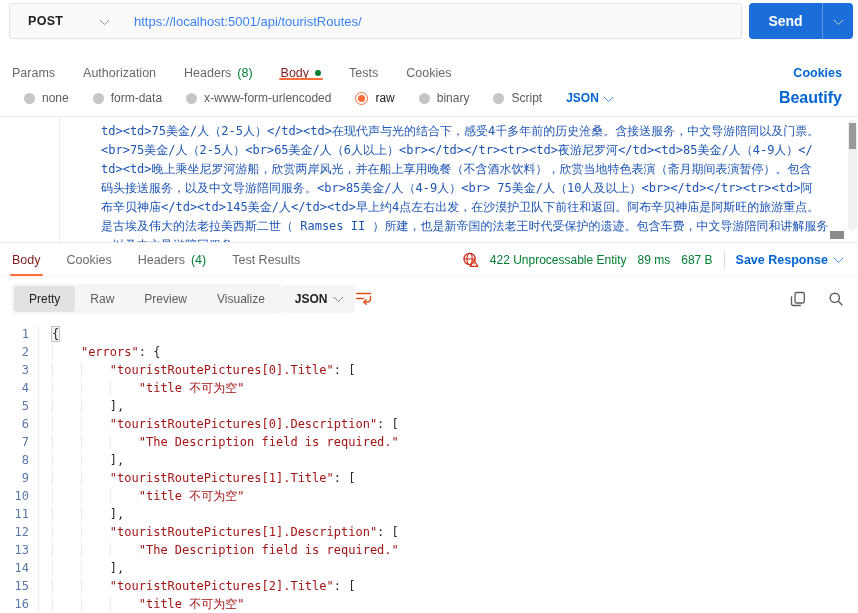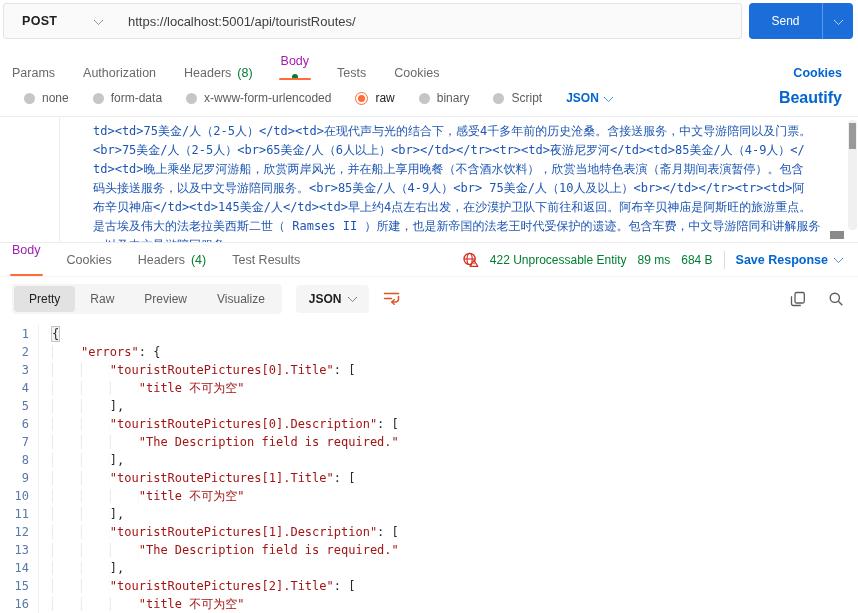--- a/index.html
+++ b/index.html
@@ -2,61 +2,61 @@
 <html><head>
 <meta charset="utf-8">
 <style>
   * { margin:0; padding:0; box-sizing:border-box; }
   html,body { background:#fff; }
   .app {
     position:relative; width:858px; height:613px; overflow:hidden;
     background:#fff; font-family:"Liberation Sans", sans-serif; color:#212121;
   }
   
-  .url-row { display:flex; align-items:stretch; gap:7px; padding:3px 5px 3px 3px; height:42px; }
+  .url-row { display:flex; align-items:stretch; gap:7px; padding:3px 5px 3px 9px; height:42px; }
   .url-box { flex:1; display:flex; align-items:stretch; background:#fafafa; border:1px solid #e3e3e3; border-radius:3px; }
   .method { width:112px; display:flex; align-items:center; padding-left:18px; font-weight:bold; font-size:12.5px; letter-spacing:.3px; cursor:pointer; }
   .method .chev { margin-left:auto; margin-right:14px; color:#686868; }
-  .url-input { flex:1; display:flex; align-items:center; padding-left:12px; font-size:13px; color:#404040; }
+  .url-input { flex:1; display:flex; align-items:center; padding-left:12px; font-size:13px; color:#3b82f6; }
   .send { width:104px; display:flex; border-radius:4px; overflow:hidden; background:#1b6ed9; color:#fff; cursor:pointer; }
-  .send-main { flex:1; display:flex; align-items:center; justify-content:center; font-weight:normal; font-size:12px; border-right:1px solid rgba(255,255,255,.3); }
+  .send-main { flex:1; display:flex; align-items:center; justify-content:center; font-weight:bold; font-size:14px; border-right:1px solid rgba(255,255,255,.3); }
   .send-caret { width:30px; display:flex; align-items:center; justify-content:center; }
   
   .chev { display:inline-block; width:7px; height:7px; border-right:1.6px solid currentColor; border-bottom:1.6px solid currentColor; transform:rotate(45deg) translate(-1px,-1px); border-radius:1px; }
   
   .rtabs { display:flex; align-items:flex-end; gap:28px; padding:0 16px 0 12px; height:38px; font-size:12.5px; color:#696969; }
   .tab { position:relative; display:flex; align-items:center; gap:6px; cursor:pointer; }
-  .tab.active { color:#a21caf;flex-direction:column; }
+  .tab.active { color:#7f1d1d; }
   .tab.active::after { content:""; position:absolute; left:-2px; right:-2px; bottom:0; height:2px; background:#ff6c37; border-radius:1px; }
   .cnt { color:#007f31; }
   .gdot { width:6px; height:6px; border-radius:50%; background:#007f31; display:inline-block; }
   .right-link { margin-left:auto; color:#0265d2; font-weight:bold; font-size:12.5px; cursor:pointer; display:flex; align-items:center; }
   
   .mode-row { display:flex; align-items:center; gap:24px; padding:0 16px 0 24px; height:36px; font-size:12px; color:#5c5c5c; }
   .mode { display:flex; align-items:center; gap:7px; cursor:pointer; }
   .mode.sel { color:#212121; }
   .radio { width:11px; height:11px; border-radius:50%; background:#c6c6c6; flex:none; }
   .radio.on { background:#fff; border:1.5px solid #ff6c37; position:relative; width:13px; height:13px; }
   .radio.on::after { content:""; position:absolute; inset:2px; border-radius:50%; background:#ff6c37; }
   .lang-select { display:flex; align-items:center; gap:6px; color:#0265d2; font-weight:bold; cursor:pointer; }
   
   .editor { position:relative; height:127px; border-top:1px solid #ececec; border-bottom:1px solid #ececec; overflow:hidden; background:#fff; }
   .gutter { position:absolute; left:0; top:0; bottom:0; width:60px; border-right:1px solid #ececec; background:#fff; }
-  .eb-lines { position:absolute; left:93px; top:5px; width:738px; height:121px; overflow:hidden;
+  .eb-lines { position:absolute; left:101px; top:5px; width:738px; height:121px; overflow:hidden;
     font-family:"DejaVu Sans Mono", monospace; font-size:12px; line-height:19px; color:#1e56b3; white-space:pre; }
   .vtrack { position:absolute; right:1px; top:3px; bottom:12px; width:9px; background:#f0f0f0; border-radius:4px; }
   .vthumb { position:absolute; top:3px; left:1px; width:7px; height:26px; background:#999; }
   .hthumb { position:absolute; right:14px; bottom:3px; width:14px; height:8px; background:#8a8a8a; }
   
   .resp-header { display:flex; align-items:stretch; gap:26px; padding:0 16px 0 12px; height:34px; font-size:12.5px; color:#696969; border-bottom:1px solid #f3f3f3; }
   .status-group { margin-left:auto; display:flex; align-items:center; gap:11px; font-size:12px; color:#007f31; }
   .vdiv { width:1px; height:18px; background:#dcdcdc; }
   .save-resp { color:#0265d2; font-weight:bold; font-size:12.5px; display:flex; align-items:center; gap:7px; cursor:pointer; }
   
-  .resp-toolbar { display:flex; align-items:center; gap:14px; padding:0 14px 0 12px; height:43px; }
+  .resp-toolbar { display:flex; align-items:center; padding:0 14px 0 12px; height:43px; }
   .seg { display:flex; align-items:center; background:#f5f5f5; border-radius:4px; padding:2px; font-size:12px; color:#5c5c5c; }
   .seg-item { padding:6px 15px; border-radius:4px; cursor:pointer; }
   .seg-item.active { background:#e2e2e2; color:#212121; }
   .json-pill { display:flex; align-items:center; gap:7px; background:#f5f5f5; border-radius:4px; padding:7px 13px; font-size:12px; color:#212121; font-weight:bold; cursor:pointer; }
   .json-pill .chev { color:#555; }
   .tool-icons { margin-left:auto; display:flex; align-items:center; gap:22px; color:#555; }
   
   .code { position:relative; padding-top:5px; font-family:"DejaVu Sans Mono", monospace; font-size:12px; line-height:18px; }
   .crow { display:flex; height:18px; }
   .ln { width:38px; flex:none; text-align:right; padding-right:9px; color:#5878a8; }
@@ -173,21 +173,21 @@
         <svg width="17" height="17" viewBox="0 0 17 17" fill="none">
           <circle cx="7.6" cy="8" r="5.6" stroke="#d12f1f" stroke-width="1.3"></circle>
           <ellipse cx="7.6" cy="8" rx="2.6" ry="5.6" stroke="#d12f1f" stroke-width="1.1"></ellipse>
           <line x1="2.1" y1="8" x2="13.1" y2="8" stroke="#d12f1f" stroke-width="1.1"></line>
           <path d="M12 9.2 L15.8 15.4 H8.2 Z" fill="#fff" stroke="#d12f1f" stroke-width="1.2" stroke-linejoin="round"></path>
           <line x1="12" y1="11.4" x2="12" y2="13.2" stroke="#d12f1f" stroke-width="1.2"></line>
         </svg>
       </span>
       <span>422 Unprocessable Entity</span>
       <span>89 ms</span>
-      <span>684 B</span>
+      <span>687 B</span>
       <span class="vdiv"></span>
       <span class="save-resp">
         <span>Save Response</span>
         <span class="chev"></span>
       </span>
     </div>
   </div>
 
   <div class="resp-toolbar">
     <div class="seg">

